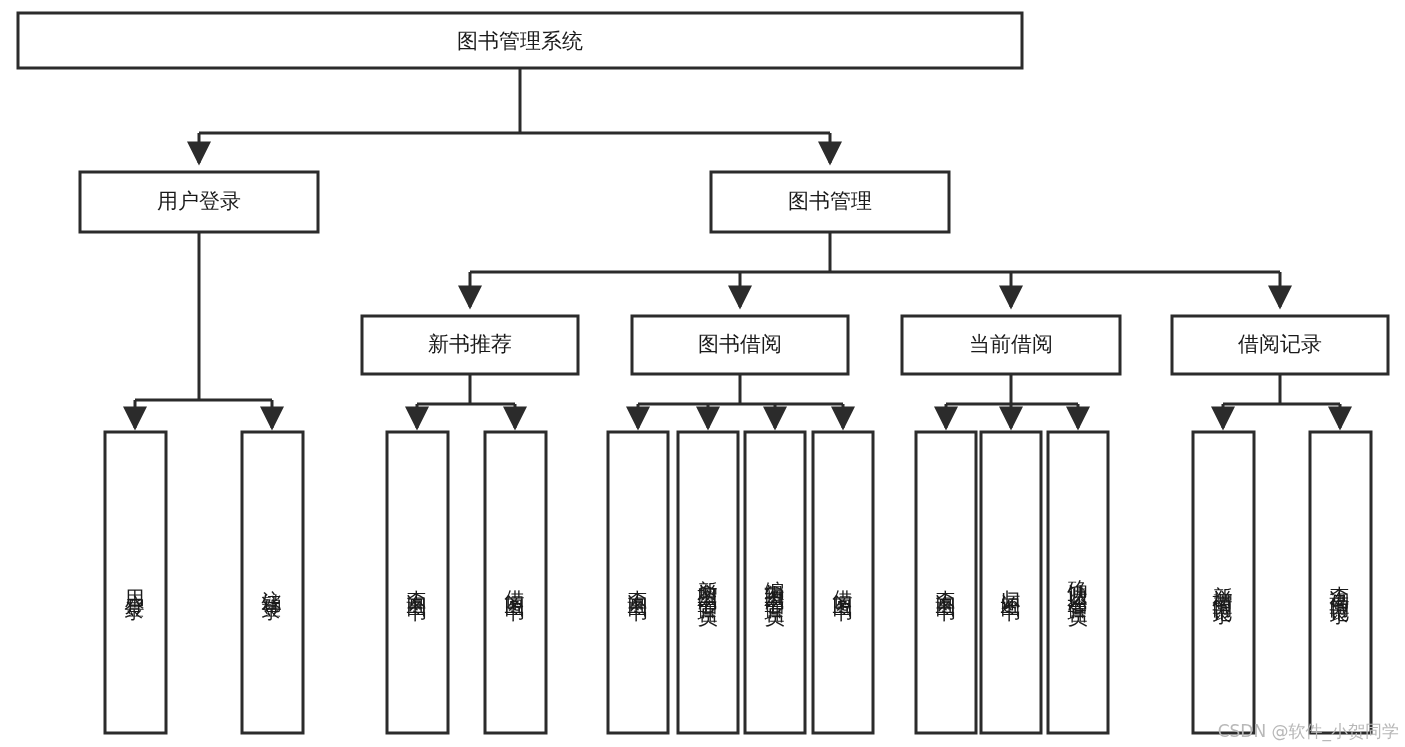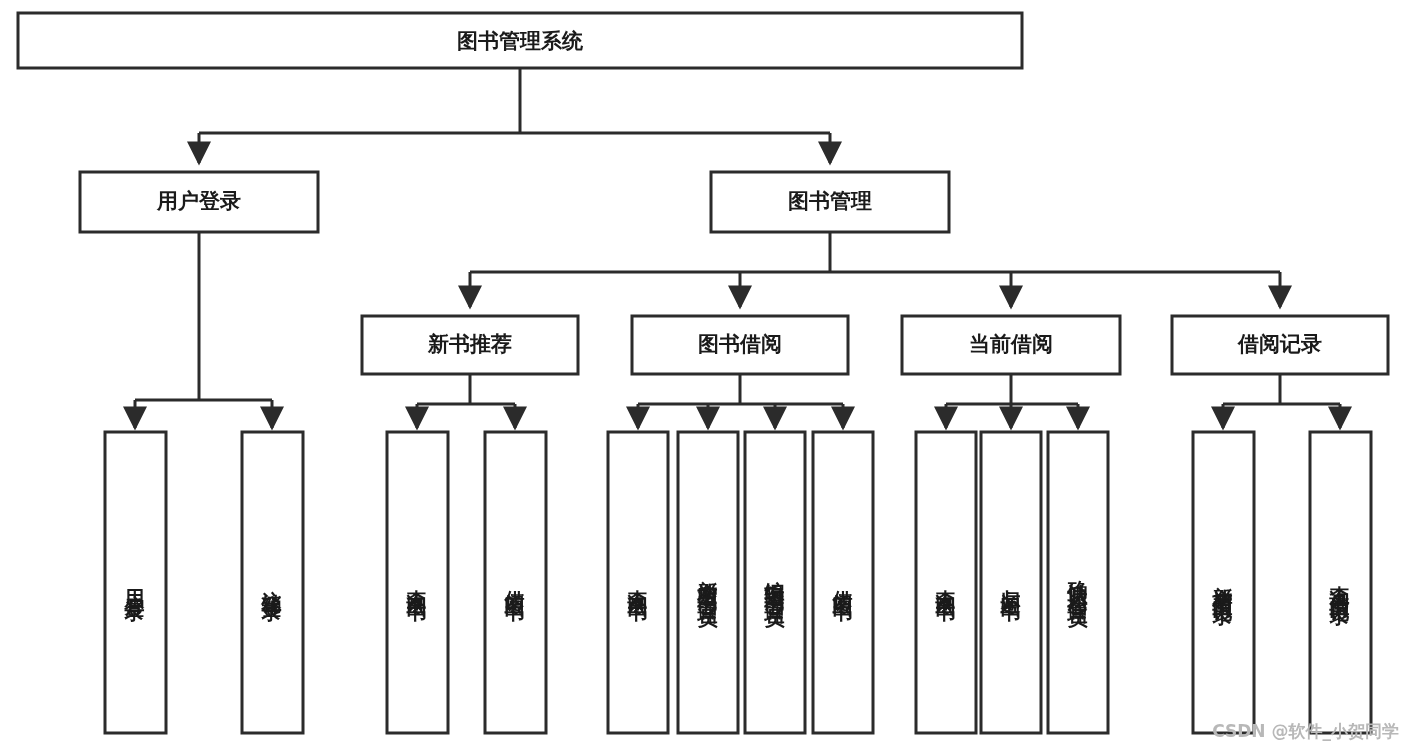--- a/index.html
+++ b/index.html
@@ -11,21 +11,20 @@
     width: 1405px;
     height: 747px;
     font-family: "DejaVu Sans", "Liberation Sans", sans-serif;
     overflow: hidden;
     position: relative;
   }
   #diagram-root {
     position: relative;
     width: 1405px;
     height: 569px;
-    font-weight: bold;
   }
   svg.diagram-canvas {
     position: absolute;
     top: 0;
     left: 0;
     width: 1405px;
     height: 747px;
   }
   .node-rect {
     fill: #ffffff;

